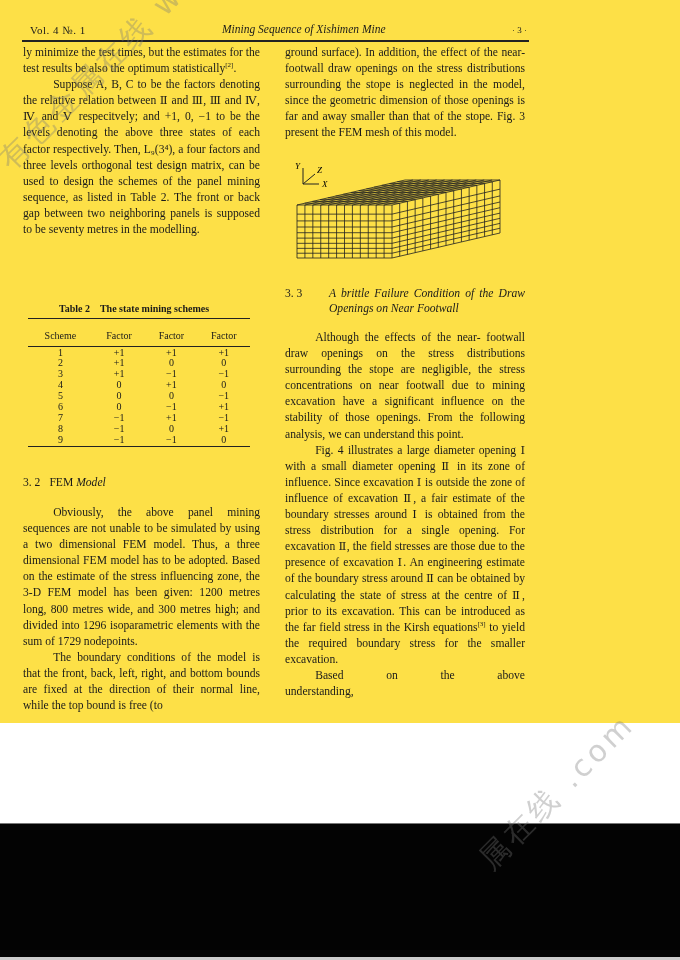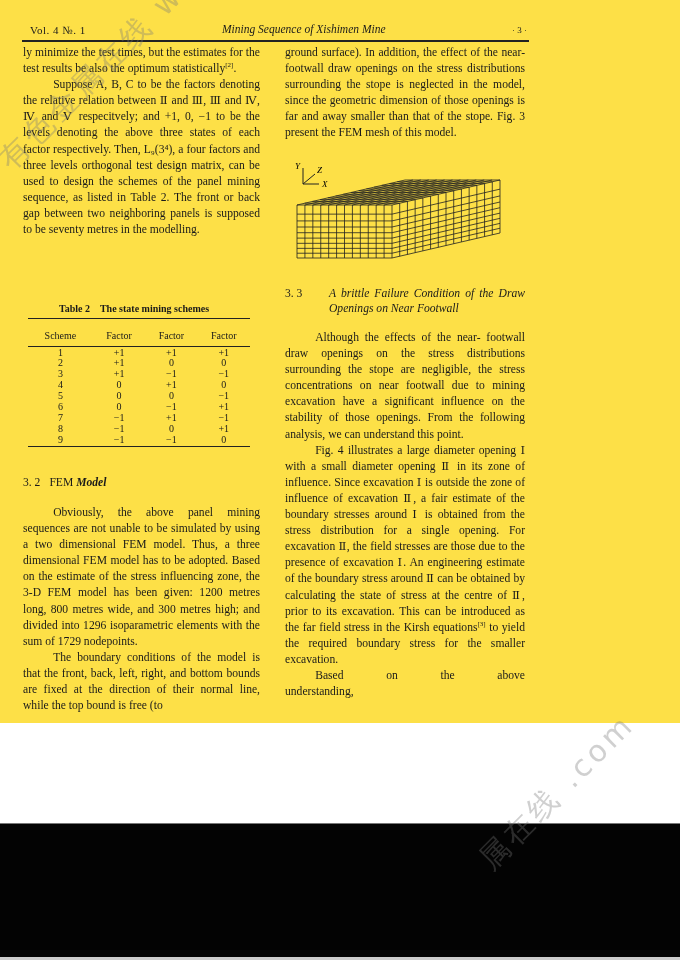--- a/index.html
+++ b/index.html
@@ -27,21 +27,21 @@
   thead tr:first-child th { border-top:1.5px solid #222; padding-top:12px; }
   thead tr:last-child th { border-bottom:1px solid #222; padding-bottom:4px; }
   th { font-weight:normal; text-align:center; }
   td { text-align:center; padding:0; height:11px; }
   tbody tr:last-child td { border-bottom:1.5px solid #222; }
   tbody tr:first-child td { padding-top:1px; }
 
   .sec-head { position:absolute; font-size:11.6px; }
   .sec32 { left:23px; top:476px; }
   .sec32 .num { margin-right:9px; }
-  .sec32 .it { font-style:italic;font-weight:bold; }
+  .sec32 .it { font-style:italic; }
   .col-left2 { left:23px; top:505px; width:237px; }
 
   .fig-wrap { position:absolute; left:285px; top:160px; width:240px; height:110px; }
   .fig-caption { position:absolute; left:285px; top:260px; width:240px; text-align:center; font-weight:bold; font-size:10px; }
   .fig-caption .lbl { margin-right:12px; }
 
   .sec33 { position:absolute; left:285px; top:286px; width:240px; font-size:11.6px; line-height:15px; }
   .sec33 .num { position:absolute; left:0; top:0; }
   .sec33 .title { position:absolute; left:44px; top:0; width:196px; font-style:italic; text-align:justify; text-align-last:left; }
   .col-right2 { left:285px; top:330px; width:240px; }

